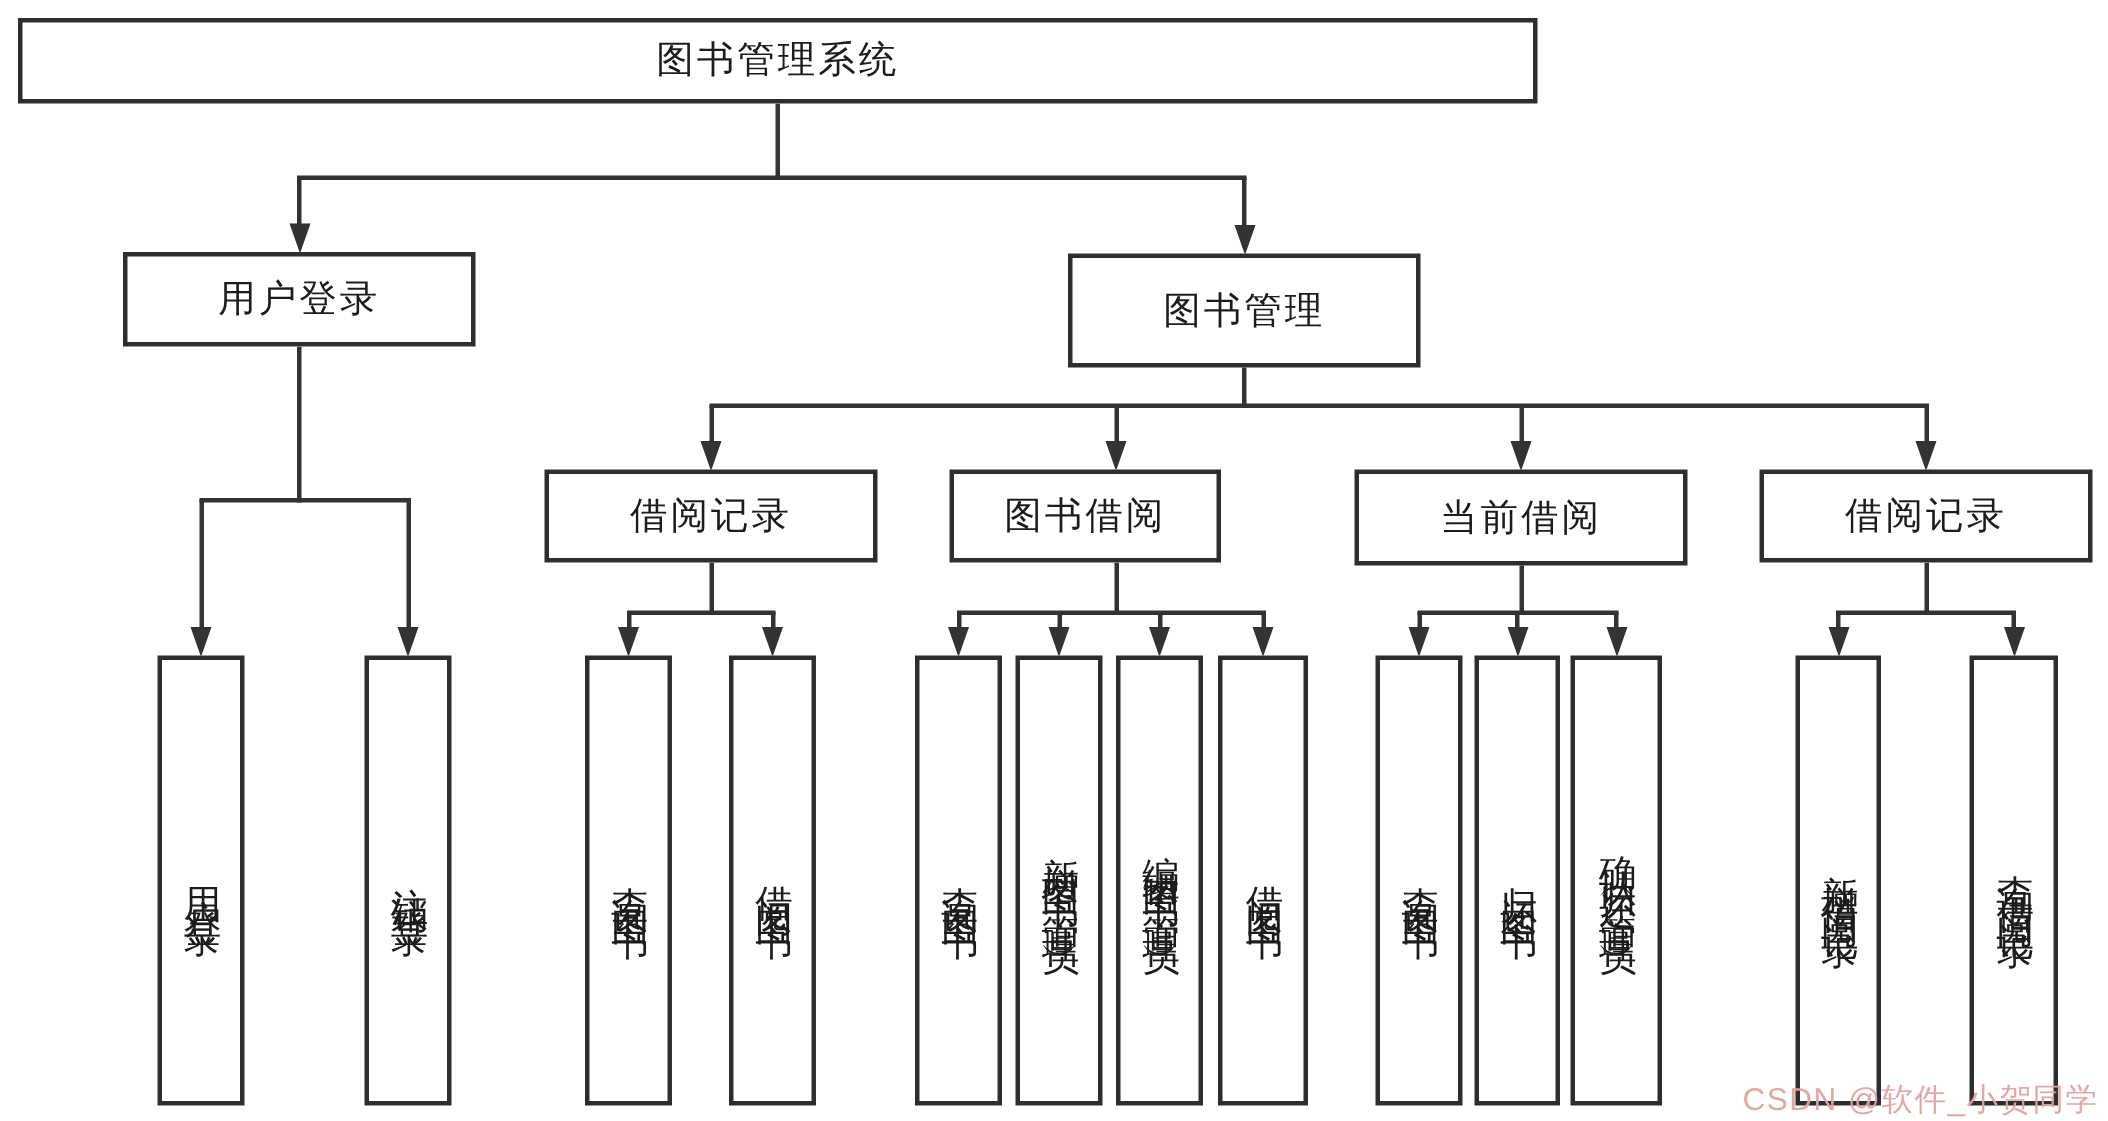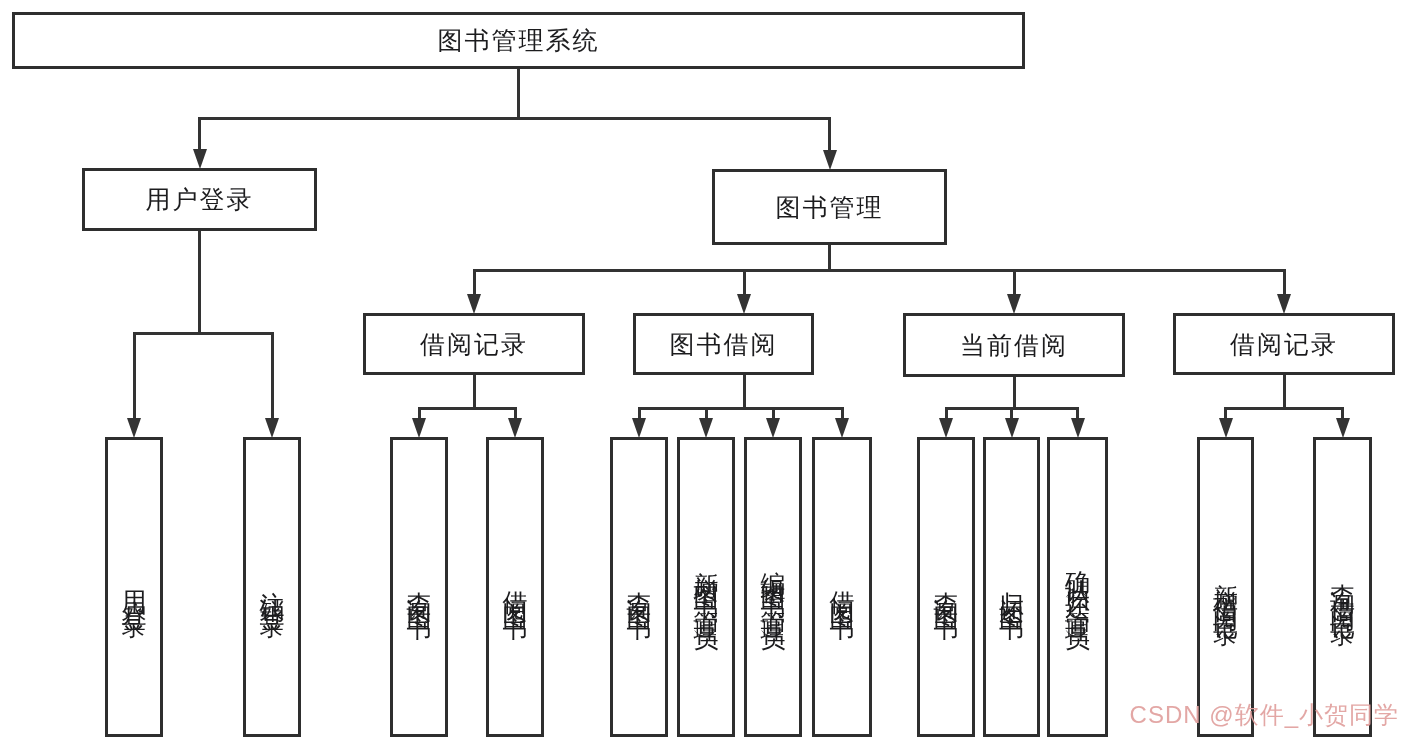--- a/index.html
+++ b/index.html
@@ -39,22 +39,22 @@
     position:absolute;
     width:0;height:0;
     border-left:7px solid transparent;
     border-right:7px solid transparent;
     border-top:20px solid #333333;
     z-index:1;
   }
   .watermark{
     position:absolute;
     right:6px;
-    bottom:16px;
-    font-size:24px;
+    bottom:0;
+    font-size:21px;
     letter-spacing:1px;
     color:rgba(225,162,160,0.95);
     z-index:3;
     pointer-events:none;
   }
 </style>
 </head>
 <body>
 
 <div class="stage">

